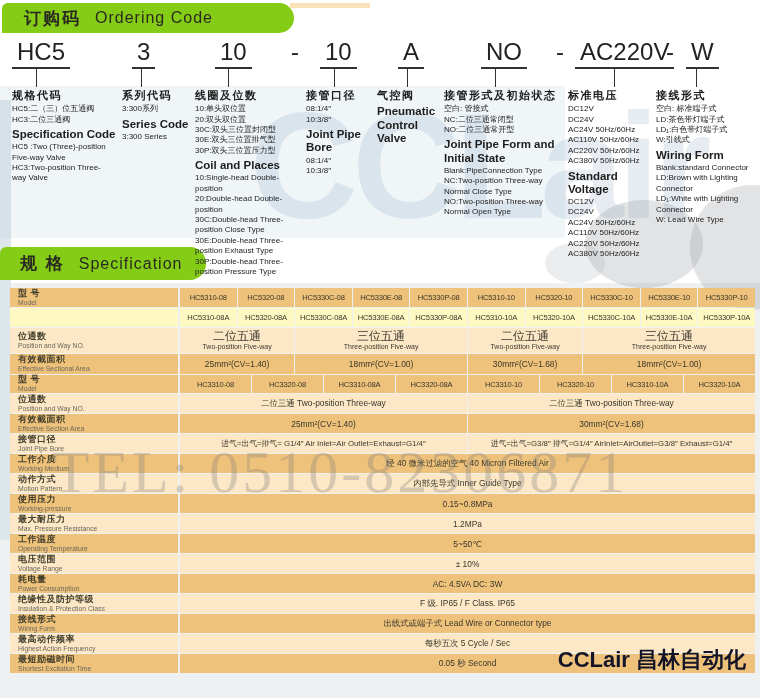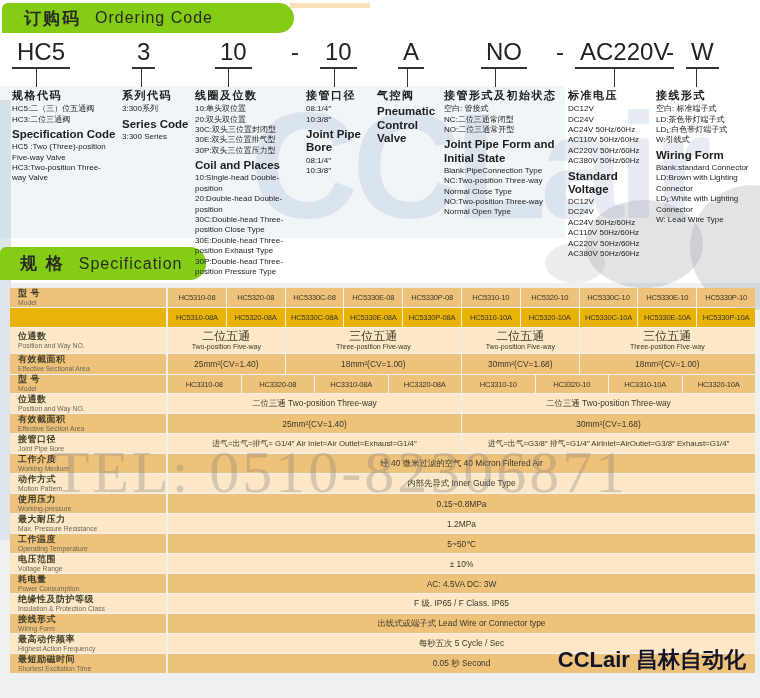--- a/index.html
+++ b/index.html
@@ -46,35 +46,35 @@
   .ocol .zl { font-size:8px; white-space:nowrap; }
   .ocol .te { font-size:11.5px; font-weight:bold; margin:3px 0 1px; line-height:1.15; color:#1d1d1d; }
   .ocol .el { font-size:8px; }
   #oc0{left:12px;  width:112px;} #oc1{left:122px; width:72px;} #oc2{left:180px; width:107px;margin-left:15px;}
   #oc3{left:306px; width:66px;}  #oc4{left:377px; width:64px;} #oc5{left:444px; width:122px;}
   #oc6{left:568px; width:88px;}  #oc7{left:656px; width:102px;}
 
   
   .spec-table { position:absolute; left:10px; top:288px; width:745px; z-index:1; }
   .srow { display:flex; margin-bottom:1px; }
-  .slabel { width:156px; flex:none; padding:1px 2px 1px 8px; display:flex; flex-direction:column; justify-content:center; }
+  .slabel { width:168px; flex:none; padding:1px 2px 1px 8px; display:flex; flex-direction:column; justify-content:center; }
   .slabel .lz { font-size:9px; font-weight:bold; color:#44402e; line-height:1.1; letter-spacing:0.5px; }
   .slabel .le { font-size:6.8px; color:#6b675a; line-height:1.1; }
   .cells { flex:1; display:grid; gap:1px; margin-left:2px; }
   .g10 { grid-template-columns:repeat(10,1fr); }
   .g8  { grid-template-columns:repeat(8,1fr); }
   .g1  { grid-template-columns:1fr; }
   .cell { display:flex; align-items:center; justify-content:center; text-align:center;
           font-size:8.4px; color:#3a372b; white-space:nowrap; overflow:visible; }
   .cell.m { font-size:7.6px; letter-spacing:-0.2px; }
   .cell.two { flex-direction:column; line-height:1.1; }
   .cell .cz { font-size:12px; }
   .cell .ce { font-size:7px; }
   .bd .slabel, .bd .cell { background:#eec27a; }
-  .bm .slabel, .bm .cell { background:#eab308; }
+  .bm .slabel, .bm .cell { background:#fef9c3; }
   .bl .slabel, .bl .cell { background:#fce8c6; }
   .h18{height:18px;} .h19{height:19px;} .h20{height:20px;} .h25{height:25px;}
 </style>
 </head>
 <body>
 
 <div id="stage">
 
   <div class="spec-bg"></div>
   <div class="left-strip"></div>

